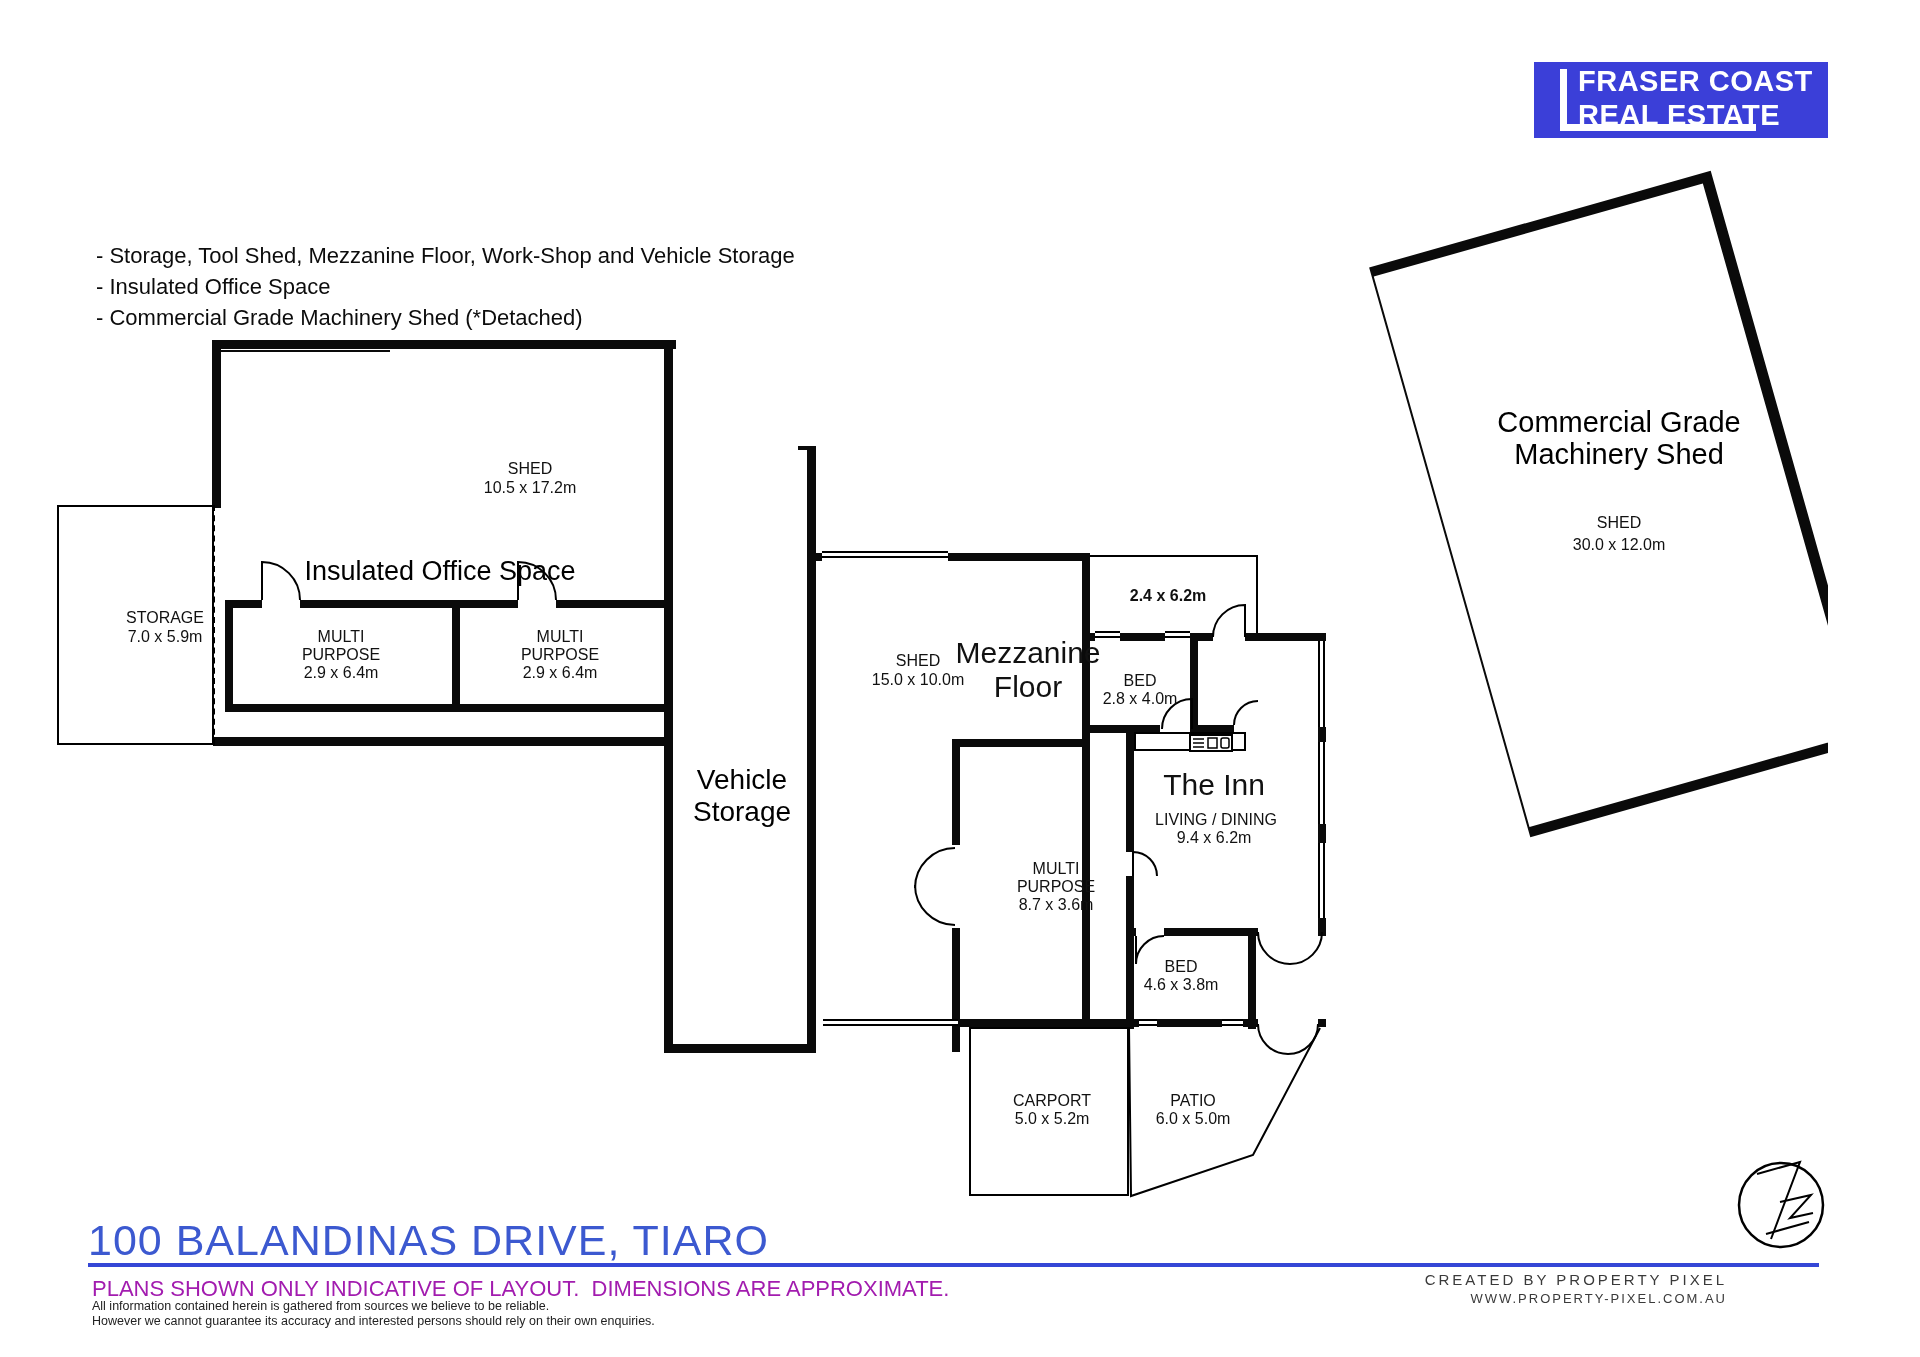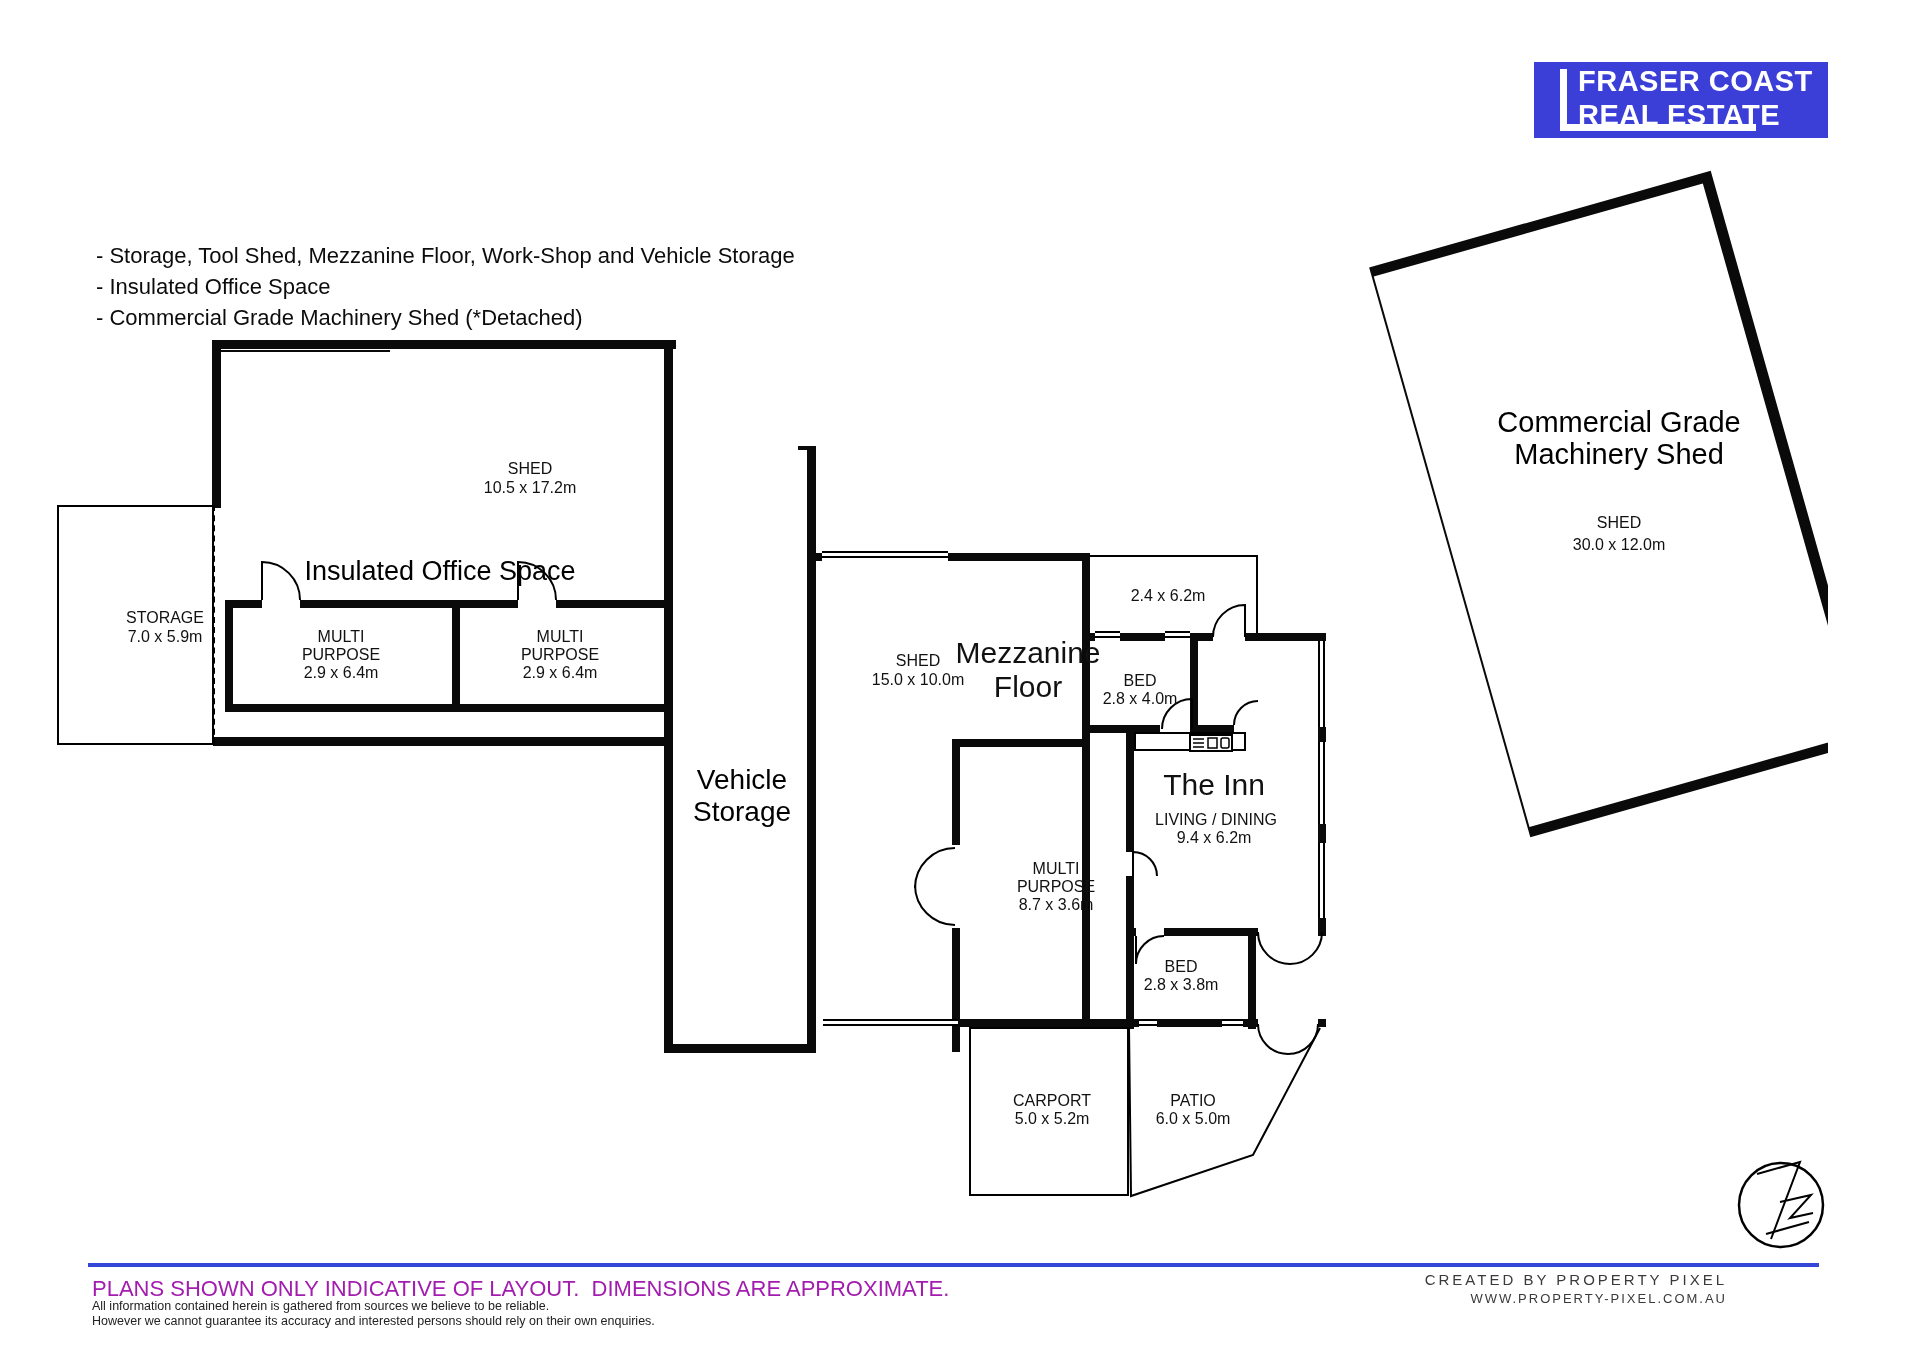--- a/index.html
+++ b/index.html
@@ -192,47 +192,48 @@
 
   <div class="lbl big" style="left:742px;top:764px;">Vehicle</div>
   <div class="lbl big" style="left:742px;top:796px;">Storage</div>
 
   <div class="lbl" style="left:918px;top:652px;">SHED</div>
   <div class="lbl" style="left:918px;top:671px;">15.0 x 10.0m</div>
 
   <div class="lbl huge" style="left:1028px;top:636px;">Mezzanine</div>
   <div class="lbl huge" style="left:1028px;top:670px;">Floor</div>
 
-  <div class="lbl" style="left:1168px;top:587px;">2.4 x 6.2m</div>
+  <div class="lbl" style="left:1168px;top:587px;font-weight:bold;">2.4 x 6.2m</div>
 
   <div class="lbl" style="left:1140px;top:672px;">BED</div>
   <div class="lbl" style="left:1140px;top:690px;">2.8 x 4.0m</div>
 
   <div class="lbl huge" style="left:1214px;top:768px;">The Inn</div>
   <div class="lbl" style="left:1216px;top:811px;">LIVING / DINING</div>
   <div class="lbl" style="left:1214px;top:829px;">9.4 x 6.2m</div>
 
   <div class="lbl" style="left:1056px;top:860px;">MULTI</div>
   <div class="lbl" style="left:1056px;top:878px;">PURPOSE</div>
   <div class="lbl" style="left:1056px;top:896px;">8.7 x 3.6m</div>
 
   <div class="lbl" style="left:1181px;top:958px;">BED</div>
-  <div class="lbl" style="left:1181px;top:976px;">2.8 x 3.8m</div>
+  <div class="lbl" style="left:1181px;top:976px;">4.6 x 3.8m</div>
 
   <div class="lbl" style="left:1052px;top:1092px;">CARPORT</div>
   <div class="lbl" style="left:1052px;top:1110px;">5.0 x 5.2m</div>
 
   <div class="lbl" style="left:1193px;top:1092px;">PATIO</div>
   <div class="lbl" style="left:1193px;top:1110px;">6.0 x 5.0m</div>
 
   <div class="lbl big" style="left:1619px;top:406px;font-size:29px;">Commercial Grade</div>
   <div class="lbl big" style="left:1619px;top:438px;font-size:29px;">Machinery Shed</div>
   <div class="lbl" style="left:1619px;top:514px;">SHED</div>
   <div class="lbl" style="left:1619px;top:536px;">30.0 x 12.0m</div>
 
+  <div id="address">100 BALANDINAS DRIVE, TIARO</div>
   <div id="blue-rule"></div>
   <div id="disclaimer">PLANS SHOWN ONLY INDICATIVE OF LAYOUT.  DIMENSIONS ARE APPROXIMATE.</div>
   <div id="fine1">All information contained herein is gathered from sources we believe to be reliable.</div>
   <div id="fine2">However we cannot guarantee its accuracy and interested persons should rely on their own enquiries.</div>
   <div id="credit1">CREATED BY PROPERTY PIXEL</div>
   <div id="credit2">WWW.PROPERTY-PIXEL.COM.AU</div>
 
 </div>
 
 </body></html>

